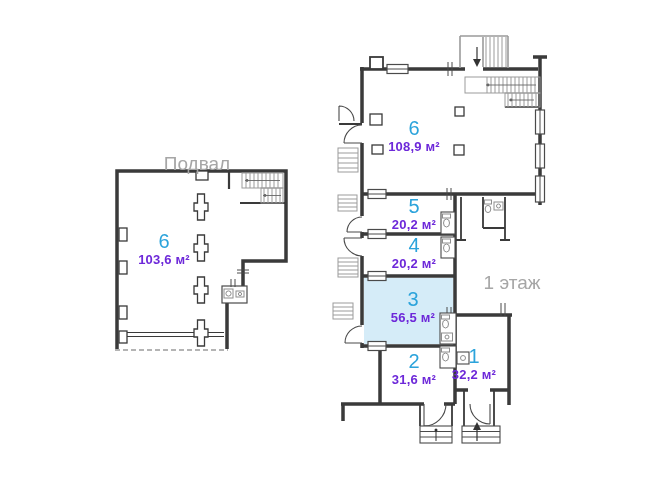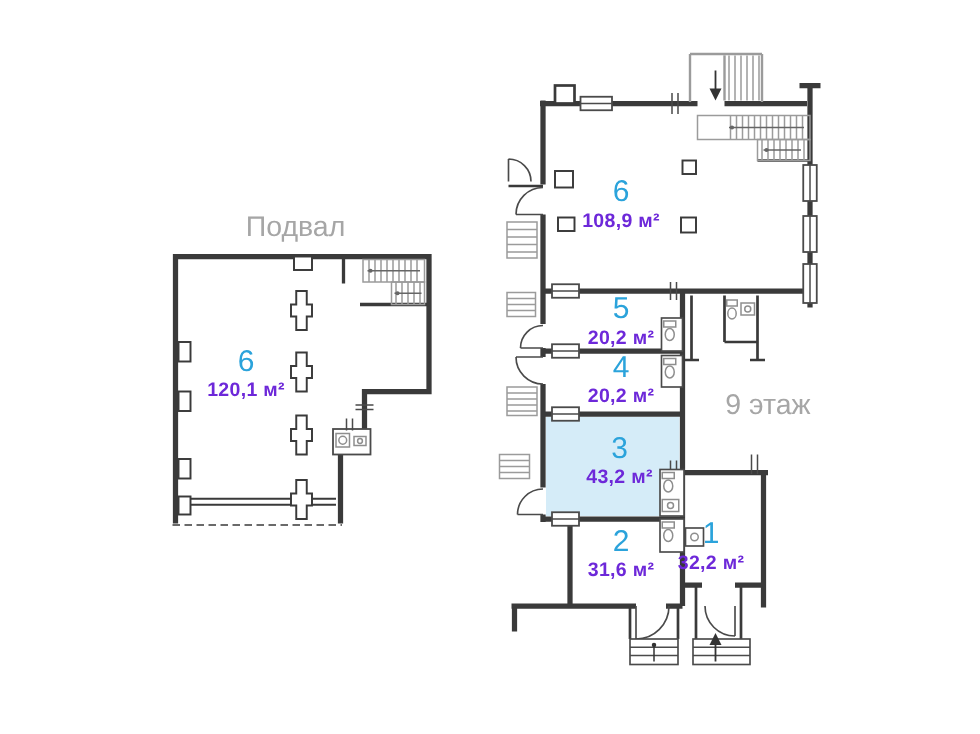--- a/index.html
+++ b/index.html
@@ -3,21 +3,21 @@
 <meta charset="utf-8">
 <style>
   html,body{margin:0;padding:0;background:#ffffff;}
   .canvas{
     position:relative;width:653px;height:489px;background:#ffffff;
     font-family:"Liberation Sans",sans-serif;overflow:hidden;
   }
   svg.plan-svg{position:absolute;left:0;top:0;}
   .plan-title{
     position:absolute;color:#a6a6a6;font-size:19px;line-height:20px;
-    white-space:nowrap;transform:translateX(-50%);
+    white-space:nowrap;transform:translateX(-50%);margin-top:12px;
   }
   .room-label{
     position:absolute;display:flex;flex-direction:column;align-items:center;gap:1px;
     transform:translateX(-50%);text-align:center;pointer-events:none;
   }
   .room-number{font-size:20px;line-height:22px;color:#2ba3db;}
   .room-area{font-size:13px;line-height:14px;font-weight:700;color:#6d28d9;white-space:nowrap;letter-spacing:.2px;}
   .hotspot{position:absolute;cursor:pointer;background:transparent;}
 </style>
 </head>
@@ -172,41 +172,41 @@
 
   <div class="hotspot" style="left:120px;top:174px;width:162px;height:172px"></div>
   <div class="hotspot" style="left:364px;top:72px;width:174px;height:120px"></div>
   <div class="hotspot" style="left:364px;top:197px;width:89px;height:35px"></div>
   <div class="hotspot" style="left:364px;top:238px;width:89px;height:36px"></div>
   <div class="hotspot" style="left:364px;top:278px;width:89px;height:66px"></div>
   <div class="hotspot" style="left:382px;top:348px;width:71px;height:54px"></div>
   <div class="hotspot" style="left:457px;top:317px;width:50px;height:71px"></div>
 
   <div class="plan-title" style="left:197px;top:142px">Подвал</div>
-  <div class="plan-title" style="left:512px;top:261px">9 этаж</div>
+  <div class="plan-title" style="left:512px;top:261px">1 этаж</div>
 
   <div class="room-label" style="left:164px;top:230px">
     <div class="room-number">6</div>
-    <div class="room-area">120,1 м²</div>
+    <div class="room-area">103,6 м²</div>
   </div>
   <div class="room-label" style="left:414px;top:117px">
     <div class="room-number">6</div>
     <div class="room-area">108,9 м²</div>
   </div>
   <div class="room-label" style="left:414px;top:195px">
     <div class="room-number">5</div>
     <div class="room-area">20,2 м²</div>
   </div>
   <div class="room-label" style="left:414px;top:234px">
     <div class="room-number">4</div>
     <div class="room-area">20,2 м²</div>
   </div>
   <div class="room-label" style="left:413px;top:288px">
     <div class="room-number">3</div>
-    <div class="room-area">43,2 м²</div>
+    <div class="room-area">56,5 м²</div>
   </div>
   <div class="room-label" style="left:414px;top:350px">
     <div class="room-number">2</div>
     <div class="room-area">31,6 м²</div>
   </div>
   <div class="room-label" style="left:474px;top:345px">
     <div class="room-number">1</div>
     <div class="room-area">32,2 м²</div>
   </div>
 

